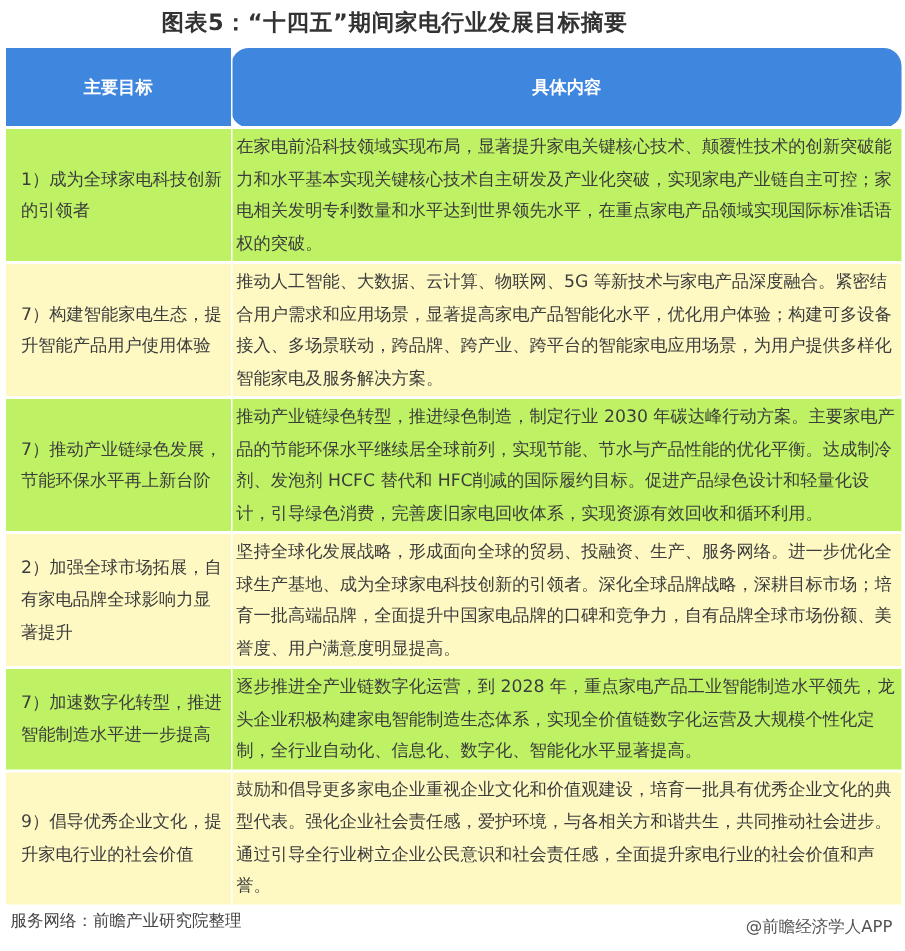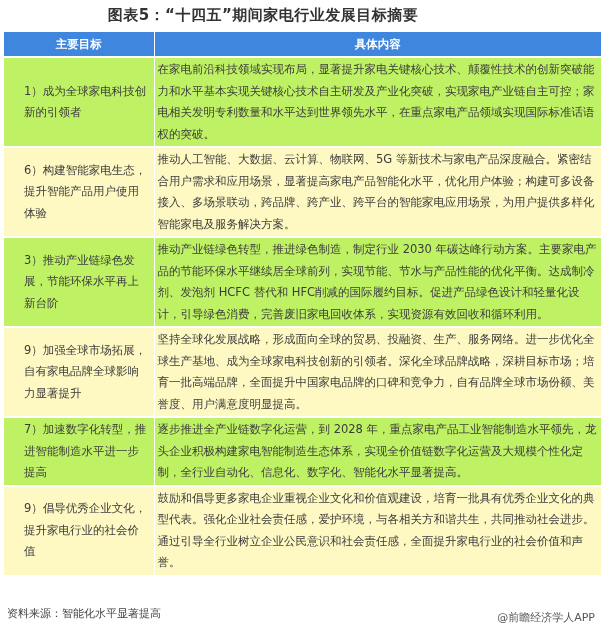--- a/index.html
+++ b/index.html
@@ -34,37 +34,37 @@
       width: 597px;
       border-collapse: collapse;
       table-layout: fixed;
     }
     .table th {
       background: #3f86de;
       color: #ffffff;
       font-size: 11.5px;
       font-weight: bold;
       height: 24px;
-      padding: 0;
+      padding: 14px;
       text-align: center;
       border-right: 1px solid #ffffff;
       border-bottom: 2px solid #ffffff;
     }
-    .table th:last-child { border-right: none; }
+    .table th:last-child { border-right: none; border-radius: 12px; }
     .table td {
       font-size: 11.5px;
       line-height: 21.5px;
       vertical-align: middle;
       padding: 1px 4px 1px 3px;
       color: #3c3c3c;
       border-bottom: 2px solid #ffffff;
     }
     .table td.goal {
       border-right: 1px solid #ffffff;
-      padding-left: 20px;
+      padding-left: 10px;
     }
     .table tr.odd td { background: #bef264; }
     .table tr.even td { background: #fef9c3; }
     .col-goal { width: 150px; }
     .col-content { width: 447px; }
     .source {
       position: absolute;
       left: 7px;
       top: 606px;
       font-size: 11px;
@@ -93,36 +93,36 @@
       <th>主要目标</th>
       <th>具体内容</th>
     </tr>
   </thead>
   <tbody>
     <tr class="odd">
       <td class="goal">1）成为全球家电科技创新的引领者</td>
       <td class="content">在家电前沿科技领域实现布局，显著提升家电关键核心技术、颠覆性技术的创新突破能力和水平基本实现关键核心技术自主研发及产业化突破，实现家电产业链自主可控；家电相关发明专利数量和水平达到世界领先水平，在重点家电产品领域实现国际标准话语权的突破。</td>
     </tr>
     <tr class="even">
-      <td class="goal">6）构建智能家电生态，提升智能产品用户使用体验</td>
+      <td class="goal">7）构建智能家电生态，提升智能产品用户使用体验</td>
       <td class="content">推动人工智能、大数据、云计算、物联网、5G 等新技术与家电产品深度融合。紧密结合用户需求和应用场景，显著提高家电产品智能化水平，优化用户体验；构建可多设备接入、多场景联动，跨品牌、跨产业、跨平台的智能家电应用场景，为用户提供多样化智能家电及服务解决方案。</td>
     </tr>
     <tr class="odd">
-      <td class="goal">3）推动产业链绿色发展，节能环保水平再上新台阶</td>
+      <td class="goal">7）推动产业链绿色发展，节能环保水平再上新台阶</td>
       <td class="content">推动产业链绿色转型，推进绿色制造，制定行业 2030 年碳达峰行动方案。主要家电产品的节能环保水平继续居全球前列，实现节能、节水与产品性能的优化平衡。达成制冷剂、发泡剂 HCFC 替代和 HFC削减的国际履约目标。促进产品绿色设计和轻量化设计，引导绿色消费，完善废旧家电回收体系，实现资源有效回收和循环利用。</td>
     </tr>
     <tr class="even">
-      <td class="goal">9）加强全球市场拓展，自有家电品牌全球影响力显著提升</td>
+      <td class="goal">2）加强全球市场拓展，自有家电品牌全球影响力显著提升</td>
       <td class="content">坚持全球化发展战略，形成面向全球的贸易、投融资、生产、服务网络。进一步优化全球生产基地、成为全球家电科技创新的引领者。深化全球品牌战略，深耕目标市场；培育一批高端品牌，全面提升中国家电品牌的口碑和竞争力，自有品牌全球市场份额、美誉度、用户满意度明显提高。</td>
     </tr>
     <tr class="odd">
       <td class="goal">7）加速数字化转型，推进智能制造水平进一步提高</td>
       <td class="content">逐步推进全产业链数字化运营，到 2028 年，重点家电产品工业智能制造水平领先，龙头企业积极构建家电智能制造生态体系，实现全价值链数字化运营及大规模个性化定制，全行业自动化、信息化、数字化、智能化水平显著提高。</td>
     </tr>
     <tr class="even">
       <td class="goal">9）倡导优秀企业文化，提升家电行业的社会价值</td>
       <td class="content">鼓励和倡导更多家电企业重视企业文化和价值观建设，培育一批具有优秀企业文化的典型代表。强化企业社会责任感，爱护环境，与各相关方和谐共生，共同推动社会进步。通过引导全行业树立企业公民意识和社会责任感，全面提升家电行业的社会价值和声誉。</td>
     </tr>
   </tbody>
 </table>
 
-<div class="source">资料来源：智能化水平显著提高</div>
+<div class="source">服务网络：前瞻产业研究院整理</div>
 <div class="credit">@前瞻经济学人APP</div>
 
 </body></html>

